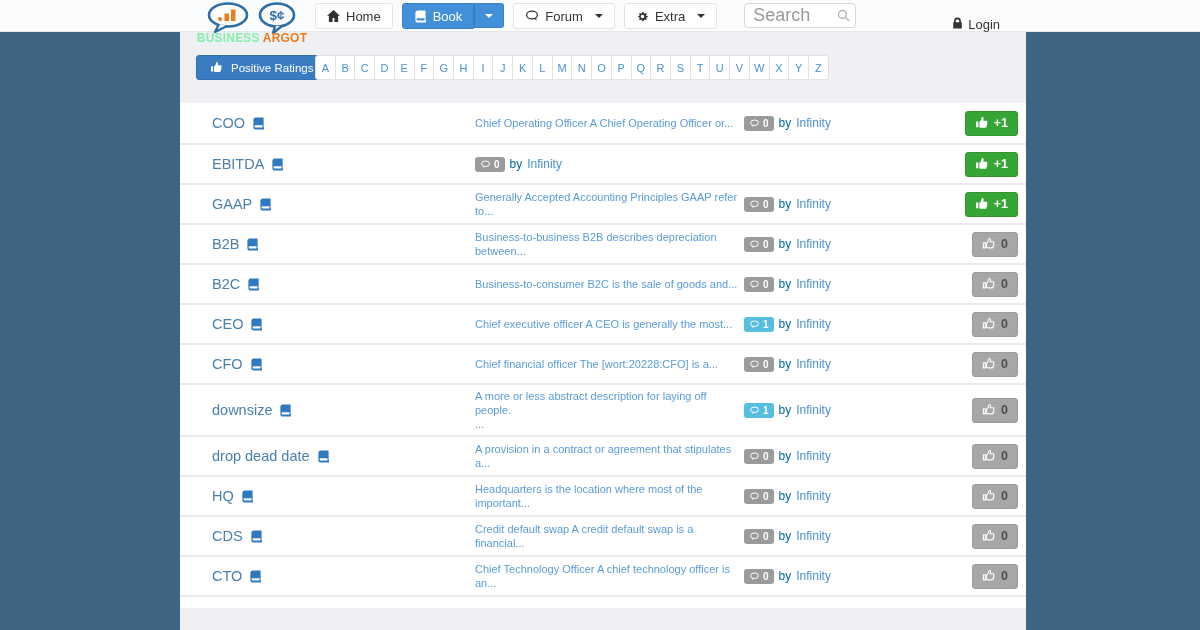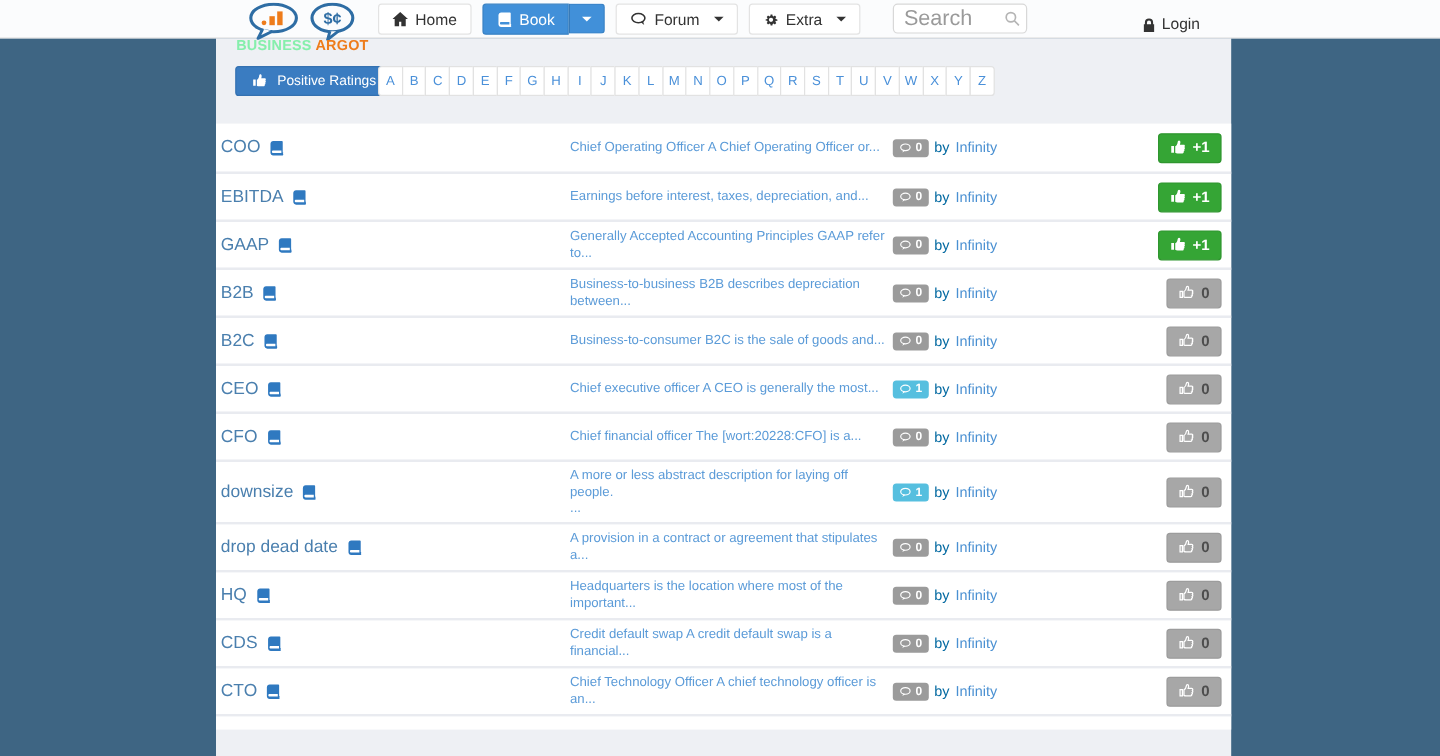--- a/index.html
+++ b/index.html
@@ -40,41 +40,41 @@
   .btn-caret .caret { margin-left:0; }
   .btn-primary { background:#4190d9; border-color:#3a82c4; color:#fff; }
   .search-box { position:relative; margin-left:18px; margin-top:0; }
   .search-box input {
     width:112px; height:25px; border:1px solid #d8d8d8; border-radius:4px;
     padding:0 24px 0 8px; font-size:18px; color:#555; outline:none;
     font-family:"Liberation Sans", sans-serif; background:#fff;
   }
   .search-box input::placeholder { color:#9a9a9a; }
   .search-icon { position:absolute; right:6px; top:6px; line-height:0; }
-  .login { position:absolute; right:26px; top:2px; height:25px; display:inline-flex; align-items:flex-end; gap:5px; font-size:13px; color:#333; cursor:pointer; }
+  .login { position:absolute; right:26px; top:17px; height:25px; display:inline-flex; align-items:flex-start; gap:5px; font-size:13px; color:#333; cursor:pointer; }
   .icon { display:inline-flex; line-height:0; }
   
   .pos-btn {
     position:absolute; left:196px; top:55px; z-index:4; height:25px;
     background:#3a7cc1; border:1px solid #3471b1; color:#fff; border-radius:3px;
     font-size:11.5px; display:inline-flex; align-items:center; gap:8px; padding:0 13px; cursor:pointer;
   }
   .alpha-group { position:absolute; left:315px; top:55px; z-index:4; display:flex; }
   .alpha-cell {
     width:20.73px; height:25px; background:#fff; border:1px solid #e2e2e2; margin-left:-1px;
     display:flex; align-items:center; justify-content:center;
     font-size:11px; color:#4a90d9; cursor:pointer; text-decoration:none;
   }
   .alpha-cell:first-child { margin-left:0; border-radius:3px 0 0 3px; }
   .alpha-cell:last-child { border-radius:0 3px 3px 0; }
   
   .list { position:absolute; left:180px; top:103px; width:846px; z-index:3; }
   .list-row { background:#fff; display:flex; align-items:center; min-height:40px; padding:4px 0; }
   .list-row + .list-row, .row-stub { border-top:2px solid #e9ebf0; }
-  .cell-term { flex:0 0 295px; padding-left:4px; display:flex; align-items:center; gap:7px; }
+  .cell-term { flex:0 0 295px; padding-left:32px; display:flex; align-items:center; gap:7px; }
   .term-link { font-size:14.5px; color:#4a7fae; cursor:pointer; }
   .book-icon-s { color:#2f79c0; }
   .cell-desc { flex:0 0 269px; font-size:11px; color:#5b9bd8; line-height:14px; white-space:pre-line; overflow:hidden; cursor:pointer; }
   .cell-meta { flex:1; display:flex; align-items:center; gap:5px; font-size:12px; }
   .badge {
     height:15px; border-radius:3px; display:inline-flex; align-items:center; gap:3px;
     padding:0 5px; font-size:10px; font-weight:bold; color:#fff;
   }
   .badge-gray { background:#9b9b9b; }
   .badge-info { background:#56bfdf; }
@@ -259,21 +259,20 @@
 
   <div class="list-row">
     <div class="cell-term">
       <a class="term-link">EBITDA</a>
       <span class="icon book-icon-s">
         <svg width="13" height="13" viewBox="0 0 14 14">
             <path fill="currentColor" d="M12.5 10.8V1.2c0-.4-.3-.7-.7-.7H4C2.6.5 1.5 1.6 1.5 3v8c0 1.4 1.1 2.5 2.5 2.5h8.3c.4 0 .7-.3.7-.7 0-.2-.1-.4-.2-.5v-1c.1-.1.2-.3.2-.5zM4 9h7.3v2.3H4c-.7 0-1.2-.5-1.2-1.15S3.3 9 4 9z"></path>
           </svg>
       </span>
     </div>
-    <div class="cell-desc">Earnings before interest, taxes, depreciation, and...</div>
     <div class="cell-meta">
       <span class="badge badge-gray">
         <span class="icon">
           <svg width="11" height="9" viewBox="0 0 14 12">
               <ellipse cx="7" cy="5" rx="5.2" ry="3.7" fill="none" stroke="#fff" stroke-width="1.3"></ellipse>
               <path d="M4.8 8 L3.6 10.8 L7 8.6z" fill="#fff"></path>
             </svg>
         </span>
         <span>0</span>
       </span>

